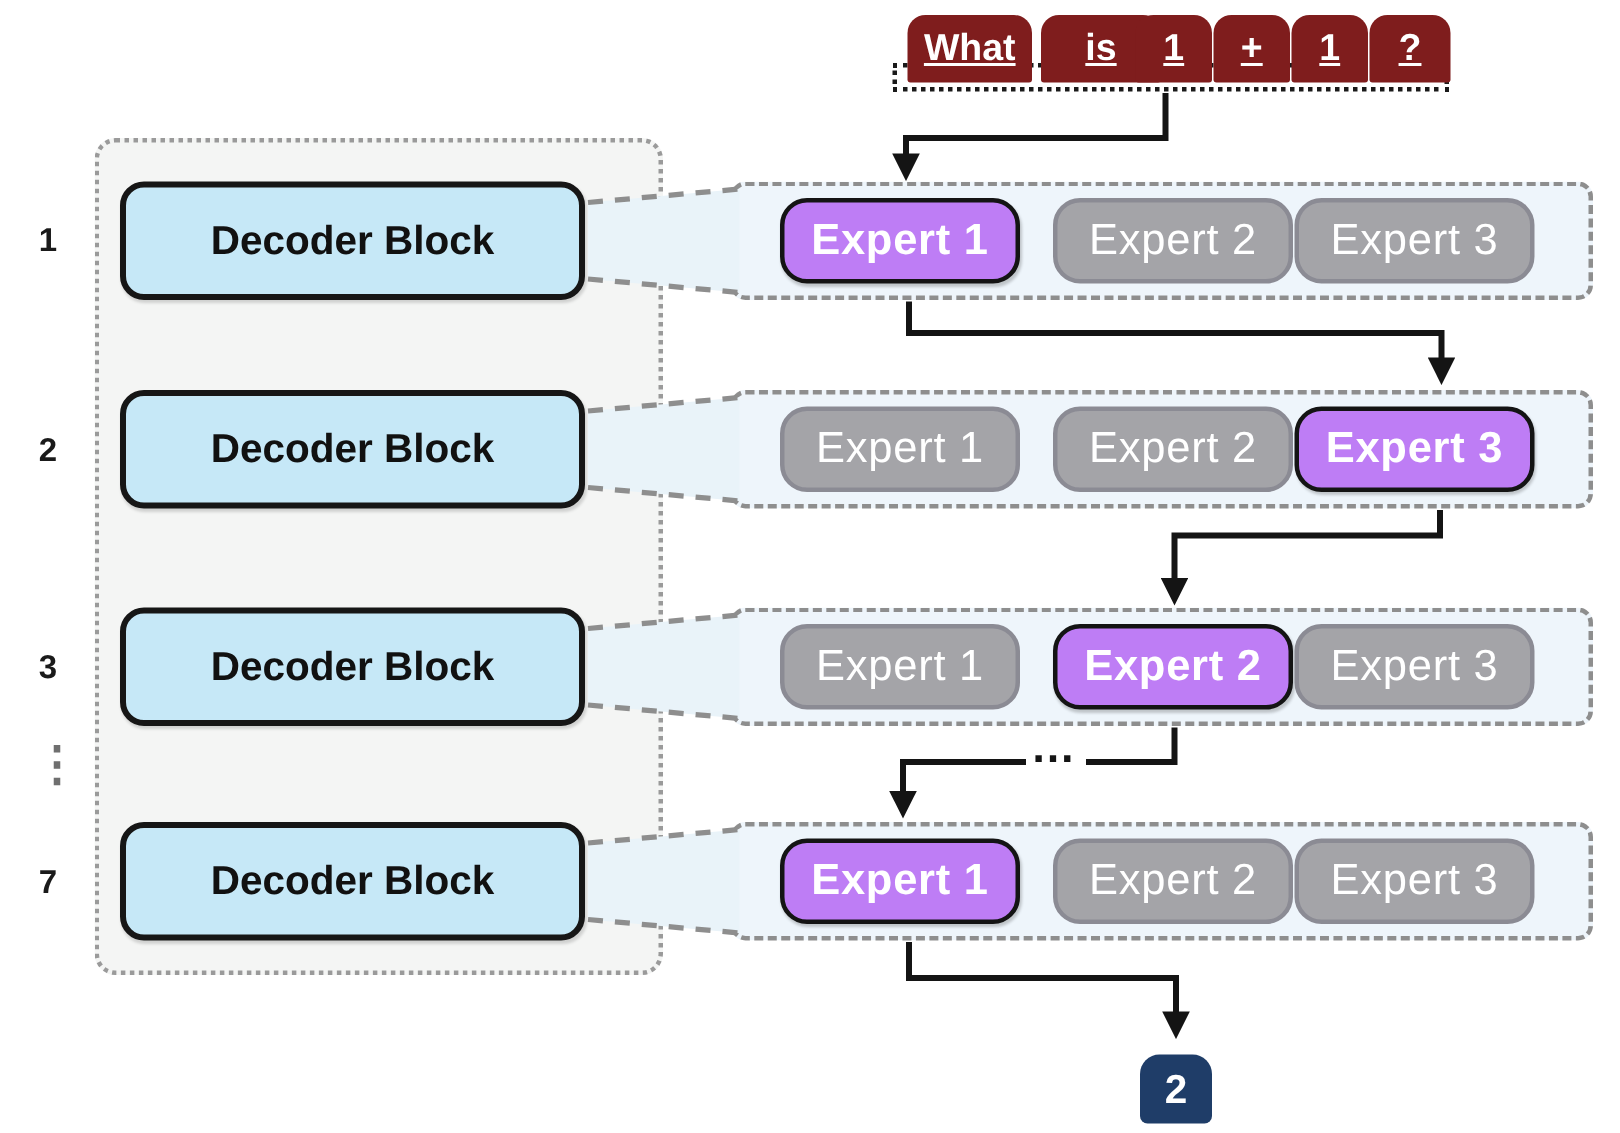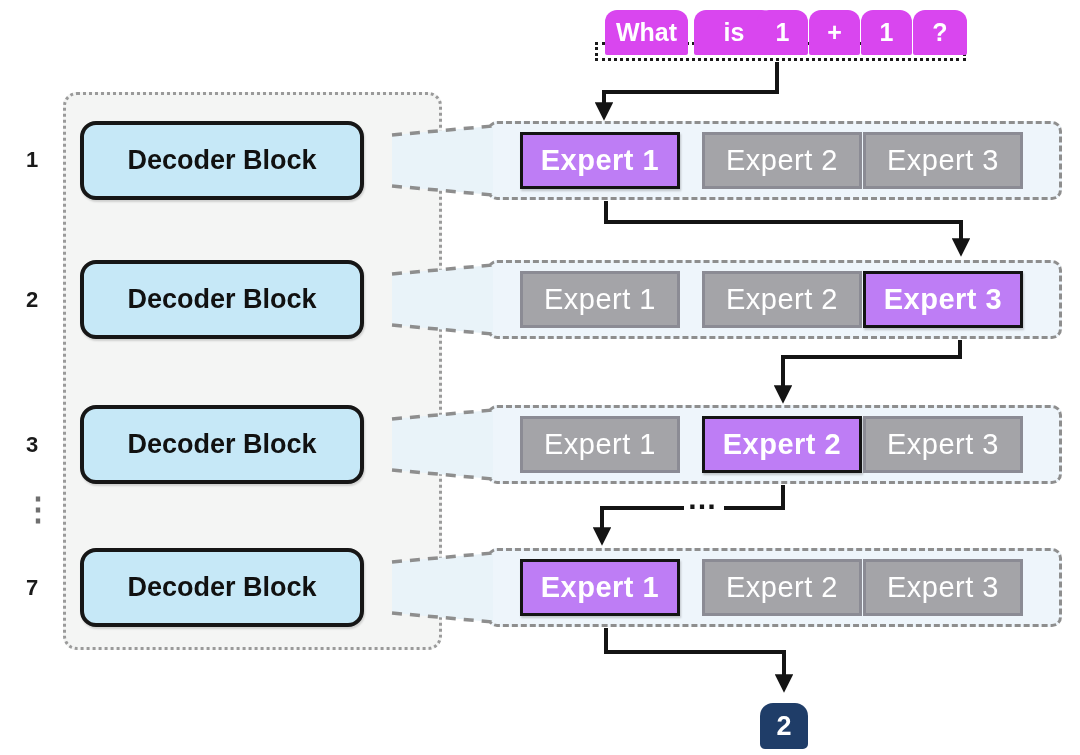--- a/index.html
+++ b/index.html
@@ -2,44 +2,44 @@
 <html><head>
 <meta charset="utf-8">
 <style>
   html,body{margin:0;padding:0;background:#ffffff;}
   .canvas{position:relative;width:1080px;height:755px;background:#ffffff;overflow:hidden;
           font-family:"Liberation Sans", sans-serif;}
 
   
   .token-strip{position:absolute;left:595px;top:42px;width:371px;height:19px;
                border:3px dotted #1a1a1a;box-sizing:border-box;z-index:2;background:#fff;}
-  .token{position:absolute;top:10px;height:45px;background:#d946ef;color:#fff;font-weight:bold;
+  .token{position:absolute;top:10px;height:45px;background:#7f1d1d;color:#fff;font-weight:bold;
          font-size:25px;display:flex;align-items:center;justify-content:center;
-         border-radius:12px 12px 2px 2px;z-index:3;}
+         border-radius:12px 12px 2px 2px;z-index:3;text-decoration:underline;}
   .tok0{left:605px;width:83px}.tok1{left:694px;width:80px}.tok2{left:757px;width:51px}
   .tok3{left:809px;width:51px}.tok4{left:861px;width:51px}.tok5{left:913px;width:54px}
 
   
   .left-panel{position:absolute;left:63px;top:92px;width:379px;height:558px;background:#f4f5f4;
               border:3px dotted #9a9a9a;border-radius:14px;box-sizing:border-box;z-index:1;}
   .num{position:absolute;left:10px;width:44px;text-align:center;font-size:22px;font-weight:bold;
        color:#1a1a1a;z-index:2;line-height:28px;}
   .num1{top:146px}.num2{top:286px}.num3{top:431px}.num12{top:574px}
   .vdots{position:absolute;left:22px;top:492px;width:30px;text-align:center;font-size:32px;
          font-weight:bold;color:#6f6f6f;line-height:1.1;z-index:2;}
-  .decoder{position:absolute;left:80px;width:284px;height:79px;background:#c6e8f7;
+  .decoder{position:absolute;left:80px;width:310px;height:79px;background:#c6e8f7;
            border:4px solid #161616;border-radius:16px;display:flex;align-items:center;
            justify-content:center;font-size:27px;font-weight:bold;color:#111;
            box-sizing:border-box;z-index:2;box-shadow:1px 2px 2px rgba(0,0,0,0.15);}
   .rowy1{top:121px}.rowy2{top:260px}.rowy3{top:405px}.rowy12{top:548px}
 
   
   .erow{position:absolute;left:487px;width:575px;height:79px;background:#eef5fb;
         border:3px dashed #8e8e8e;border-radius:10px;box-sizing:border-box;z-index:1;}
-  .expert{position:absolute;top:8px;width:160px;height:57px;border-radius:0;display:flex;
+  .expert{position:absolute;top:8px;width:160px;height:57px;border-radius:18px;display:flex;
           align-items:center;justify-content:center;font-size:29px;color:#ffffff;
           box-sizing:border-box;background:#a4a4a8;border:3px solid #8b8b94;letter-spacing:0.5px;}
   .expert.selected{background:#be7df5;border:3px solid #141414;font-weight:bold;
                    box-shadow:1px 2px 2px rgba(0,0,0,0.2);}
   .ex1{left:30px}.ex2{left:212px}.ex3{left:373px}
 
   
   .flow-dots{position:absolute;left:681px;top:484px;width:44px;text-align:center;font-size:30px;
              font-weight:bold;color:#141414;z-index:6;letter-spacing:2px;line-height:1;}
   .output-box{position:absolute;left:760px;top:703px;width:48px;height:46px;background:#1f3d68;

